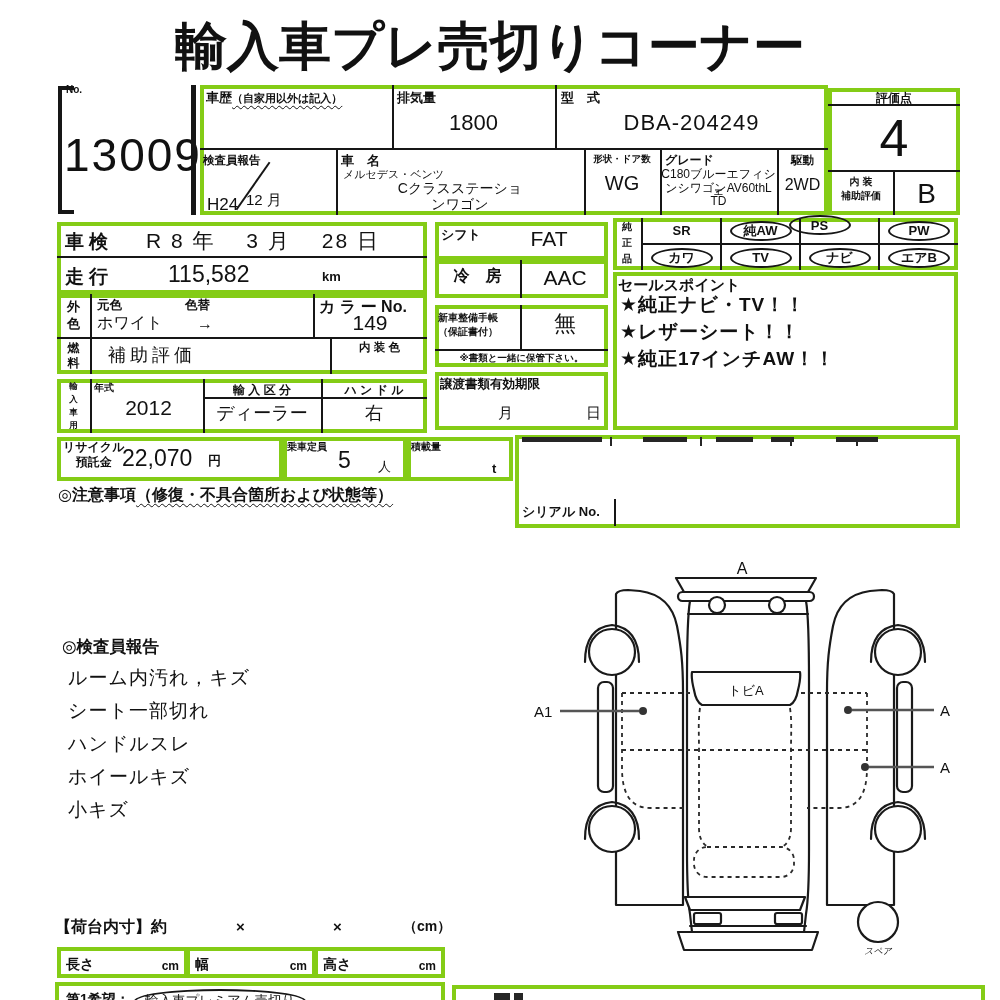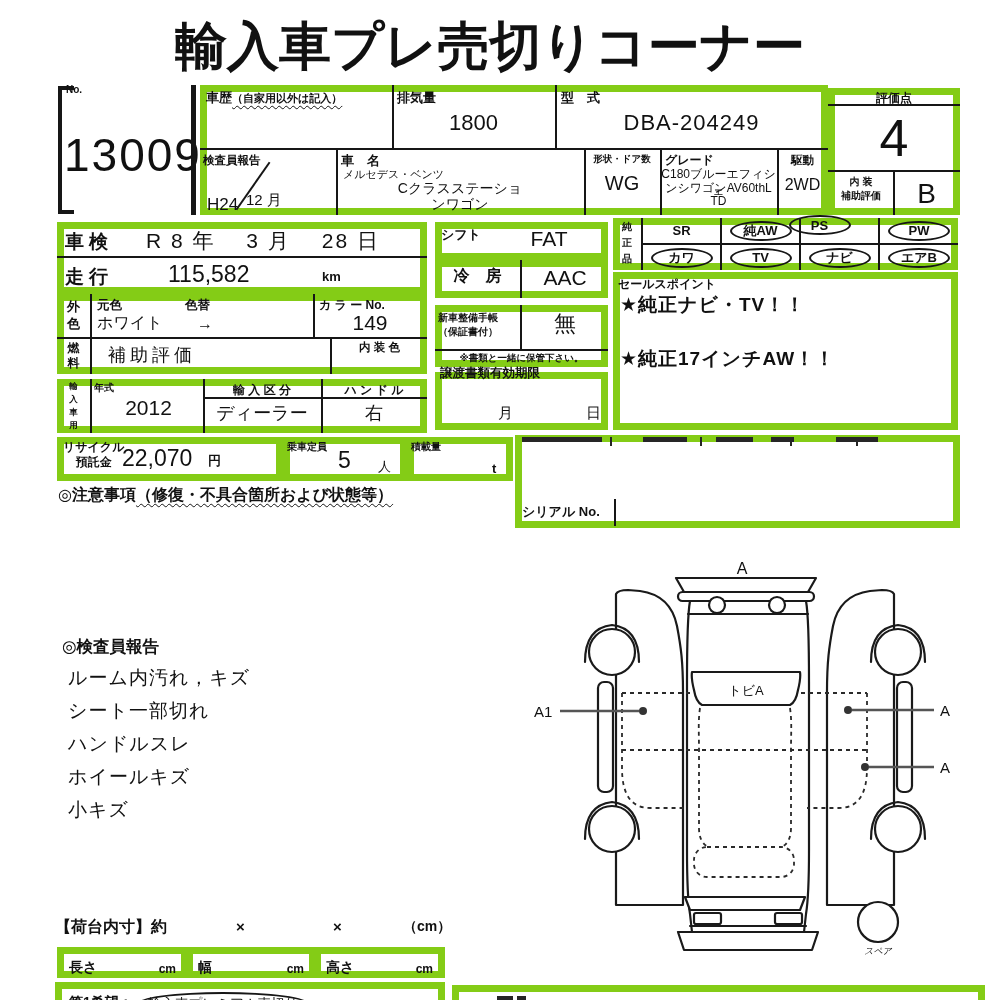--- a/index.html
+++ b/index.html
@@ -1,21 +1,21 @@
 <!DOCTYPE html>
 <html><head>
 <meta charset="utf-8">
 <style>
   * { margin:0; padding:0; box-sizing:border-box; }
   html,body { background:#ffffff; }
   .sheet { position:relative; width:1000px; height:1000px; background:#fff;
            font-family:"Liberation Sans","DejaVu Sans",sans-serif; color:#111;
            overflow:hidden; }
   .abs { position:absolute; }
-  .bx  { position:absolute; border:7px solid #84cc16; background:#fff; }
+  .bx  { position:absolute; border:4px solid #84cc16; background:#fff; }
   .ln  { position:absolute; background:#161616; }
   .b   { font-weight:bold; }
   .ctr { display:flex; align-items:center; justify-content:center; text-align:center; }
   .pre { white-space:pre-line;text-align:center; }
   .pill{ display:inline-flex; align-items:center; justify-content:center;
          min-width:62px; height:20px; font-size:13px; font-weight:bold; }
   .circ{ border:2px solid #161616; border-radius:50%; padding:0 4px; }
   .wavy{ text-decoration:underline wavy #161616 1px; text-underline-offset:3px; }
   .frag{ position:absolute; background:#262626; }
   .star-line { position:absolute; font-size:19px; font-weight:bold; letter-spacing:1px; }
@@ -95,21 +95,21 @@
   <div class="bx" style="left:57px;top:294px;width:370px;height:80px;"></div>
   <div class="ln" style="left:57px;top:337px;width:370px;height:2px;"></div>
   <div class="ln" style="left:90px;top:294px;width:2px;height:80px;"></div>
   <div class="abs ctr b pre" style="left:57px;top:298px;width:33px;font-size:13px;line-height:17px;">外
 色</div>
   <div class="abs b" style="left:97px;top:297px;font-size:12.5px;">元色</div>
   <div class="abs b" style="left:185px;top:297px;font-size:12.5px;">色替</div>
   <div class="abs" style="left:97px;top:313px;font-size:16px;">ホワイト</div>
   <div class="abs b" style="left:197px;top:315px;font-size:16px;">→</div>
   <div class="ln" style="left:313px;top:294px;width:2px;height:43px;"></div>
-  <div class="abs b" style="left:319px;top:297px;font-size:12px;text-align:center;">カ ラ ー No.</div>
+  <div class="abs b" style="left:319px;top:297px;font-size:16px;text-align:center;">カ ラ ー No.</div>
   <div class="abs ctr" style="left:313px;top:311px;width:114px;font-size:21px;">149</div>
   <div class="abs ctr b pre" style="left:57px;top:341px;width:33px;font-size:12px;line-height:15px;">燃
 料</div>
   <div class="abs" style="left:108px;top:343px;font-size:18px;letter-spacing:4px;">補助評価</div>
   <div class="ln" style="left:330px;top:337px;width:2px;height:37px;"></div>
   <div class="abs ctr b" style="left:332px;top:340px;width:95px;font-size:11.5px;">内 装 色</div>
 
   <div class="bx" style="left:57px;top:379px;width:370px;height:54px;"></div>
   <div class="ln" style="left:90px;top:379px;width:2px;height:54px;"></div>
   <div class="ln" style="left:203px;top:379px;width:2px;height:54px;"></div>
@@ -138,21 +138,21 @@
 
   <div class="bx" style="left:435px;top:305px;width:173px;height:62px;"></div>
   <div class="ln" style="left:520px;top:305px;width:2px;height:44px;"></div>
   <div class="ln" style="left:435px;top:349px;width:173px;height:2px;"></div>
   <div class="abs b pre" style="left:438px;top:311px;font-size:10px;line-height:14px;">新車整備手帳
 （保証書付）</div>
   <div class="abs ctr" style="left:522px;top:309px;width:86px;font-size:22px;">無</div>
   <div class="abs ctr b" style="left:435px;top:352px;width:173px;font-size:9.5px;">※書類と一緒に保管下さい。</div>
 
   <div class="bx" style="left:435px;top:372px;width:173px;height:58px;"></div>
-  <div class="abs b" style="left:440px;top:365px;font-size:12.5px;">譲渡書類有効期限</div>
+  <div class="abs b" style="left:440px;top:376px;font-size:12.5px;">譲渡書類有効期限</div>
   <div class="abs" style="left:498px;top:404px;font-size:15px;">月</div>
   <div class="abs" style="left:586px;top:404px;font-size:15px;">日</div>
 
   <div class="bx" style="left:613px;top:218px;width:345px;height:52px;"></div>
   <div class="ln" style="left:641px;top:218px;width:2px;height:52px;"></div>
   <div class="ln" style="left:641px;top:243px;width:317px;height:2px;"></div>
   <div class="ln" style="left:720px;top:218px;width:2px;height:52px;"></div>
   <div class="ln" style="left:799px;top:218px;width:2px;height:52px;"></div>
   <div class="ln" style="left:878px;top:218px;width:2px;height:52px;"></div>
   <div class="abs ctr b pre" style="left:613px;top:219px;width:28px;font-size:10px;line-height:16px;">純
@@ -177,22 +177,23 @@
       <span class="pill circ">TV</span>
     </div>
   <div class="abs ctr" style="left:801px;top:245px;width:77px;height:25px;">
       <span class="pill circ">ナビ</span>
     </div>
   <div class="abs ctr" style="left:880px;top:245px;width:78px;height:25px;">
       <span class="pill circ">エアB</span>
     </div>
 
   <div class="bx" style="left:613px;top:272px;width:345px;height:158px;"></div>
-  <div class="abs b" style="left:618px;top:276px;font-size:12px;">セールスポイント</div>
+  <div class="abs b" style="left:618px;top:276px;font-size:15px;">セールスポイント</div>
   <div class="star-line" style="left:620px;top:292px;">★純正ナビ・TV！！</div>
+  <div class="star-line" style="left:620px;top:319px;">★レザーシート！！</div>
   <div class="star-line" style="left:620px;top:346px;">★純正17インチAW！！</div>
 
   <div class="bx" style="left:57px;top:437px;width:226px;height:44px;"></div>
   <div class="abs b pre" style="left:63px;top:440px;font-size:12px;line-height:15px;">リサイクル
 預託金</div>
   <div class="abs" style="left:122px;top:445px;font-size:23px;">22,070</div>
   <div class="abs b" style="left:208px;top:452px;font-size:13px;">円</div>
 
   <div class="bx" style="left:283px;top:437px;width:124px;height:44px;"></div>
   <div class="abs b" style="left:287px;top:440px;font-size:10px;">乗車定員</div>

